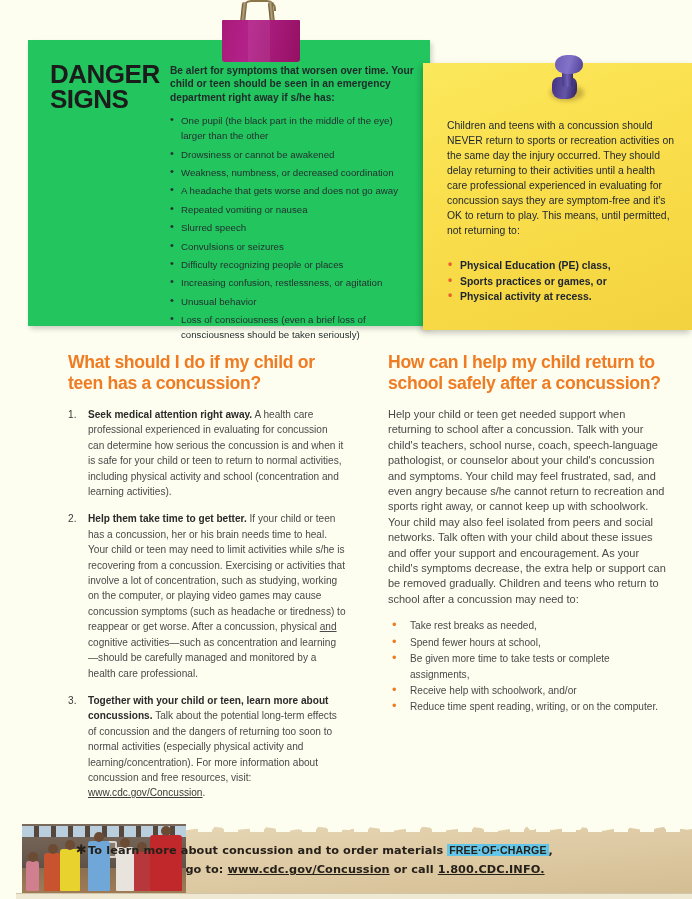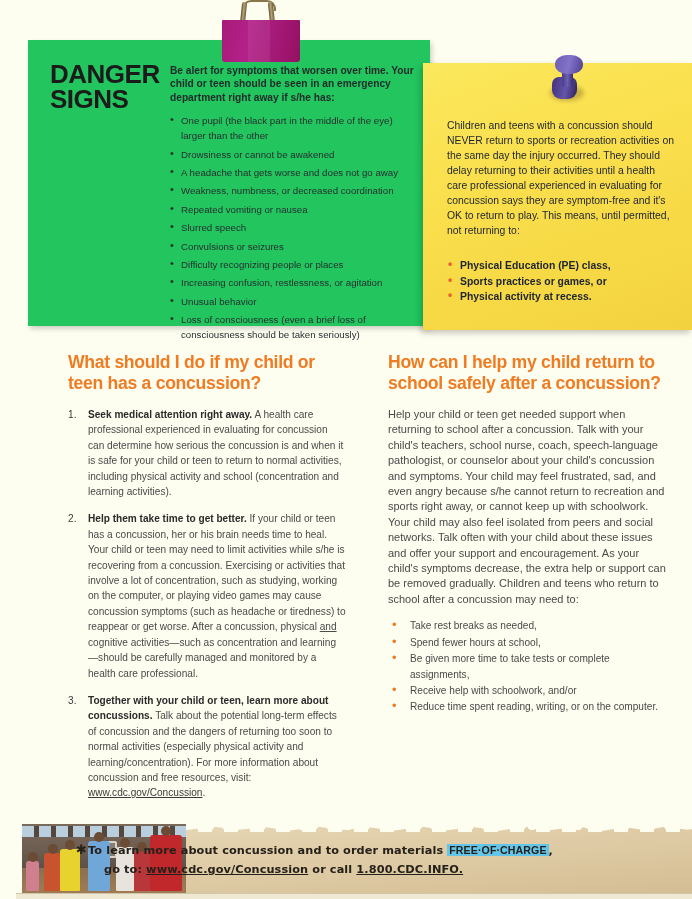--- a/index.html
+++ b/index.html
@@ -366,21 +366,21 @@
     font-size: 13px;
     font-weight: bold;
     margin-right: 1px;
   }
   .hl-free {
     background: #63c6e8;
     padding: 0 2px;
     font-family: "Liberation Sans", sans-serif;
     font-size: 10.6px;
   }
-  .fline2 { display: block; margin-left: 28px; }
+  .fline2 { display: block; margin-left: 28px; text-align: center; }
   .uline { text-decoration: underline; }
   #footer-strip {
     position: absolute;
     left: 0; top: 69px; width: 692px; height: 6px;
     background: #efe9d4;
     border-top: 1px solid #cfc6ab;
   }
 </style>
 </head>
 <body>
@@ -388,22 +388,22 @@
 <div id="notes-area">
 
   <div id="danger-card">
     <div id="danger-card-inner">
       <div id="danger-title">DANGER<br>SIGNS</div>
       <div id="danger-body">
         <p id="danger-intro">Be alert for symptoms that worsen over time. Your child or teen should be seen in an emergency department right away if s/he has:</p>
         <ul class="dsigns">
           <li>One pupil (the black part in the middle of the eye) larger than the other</li>
           <li>Drowsiness or cannot be awakened</li>
+          <li>Weakness, numbness, or decreased coordination</li>
           <li>A headache that gets worse and does not go away</li>
-          <li>Weakness, numbness, or decreased coordination</li>
           <li>Repeated vomiting or nausea</li>
           <li>Slurred speech</li>
           <li>Convulsions or seizures</li>
           <li>Difficulty recognizing people or places</li>
           <li>Increasing confusion, restlessness, or agitation</li>
           <li>Unusual behavior</li>
           <li>Loss of consciousness (even a brief loss of consciousness should be taken seriously)</li>
         </ul>
       </div>
     </div>

